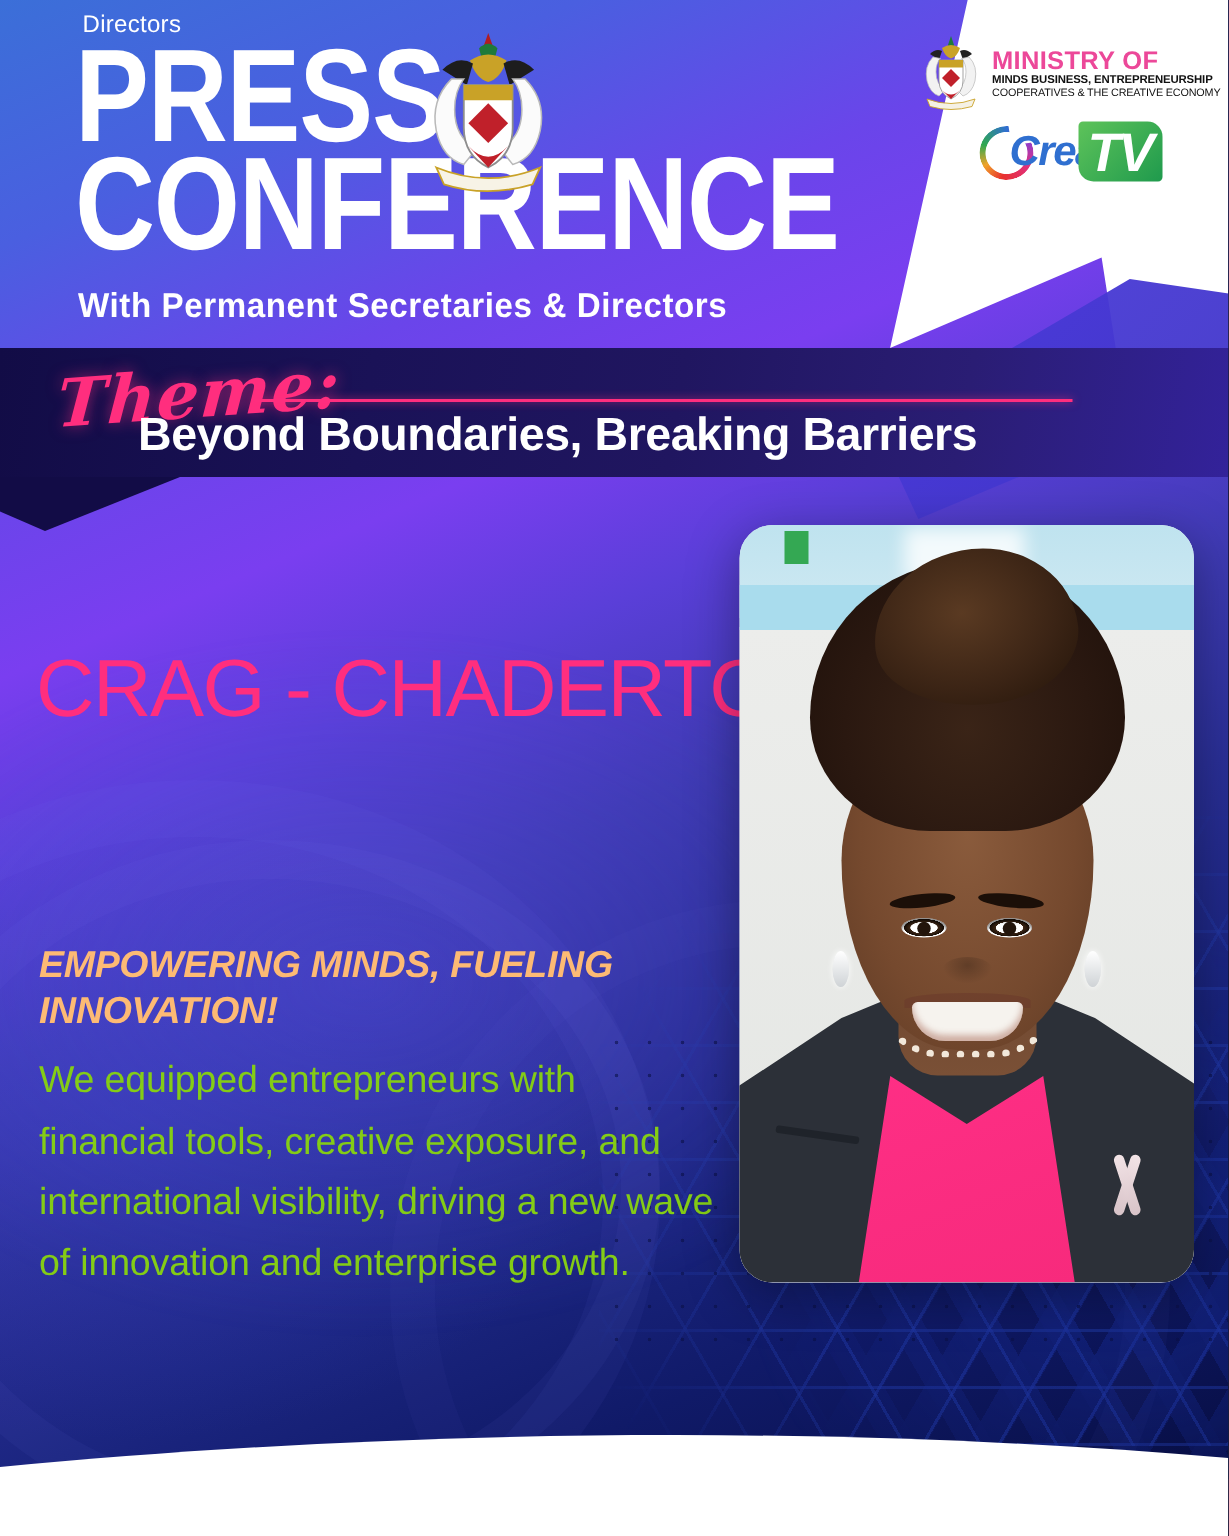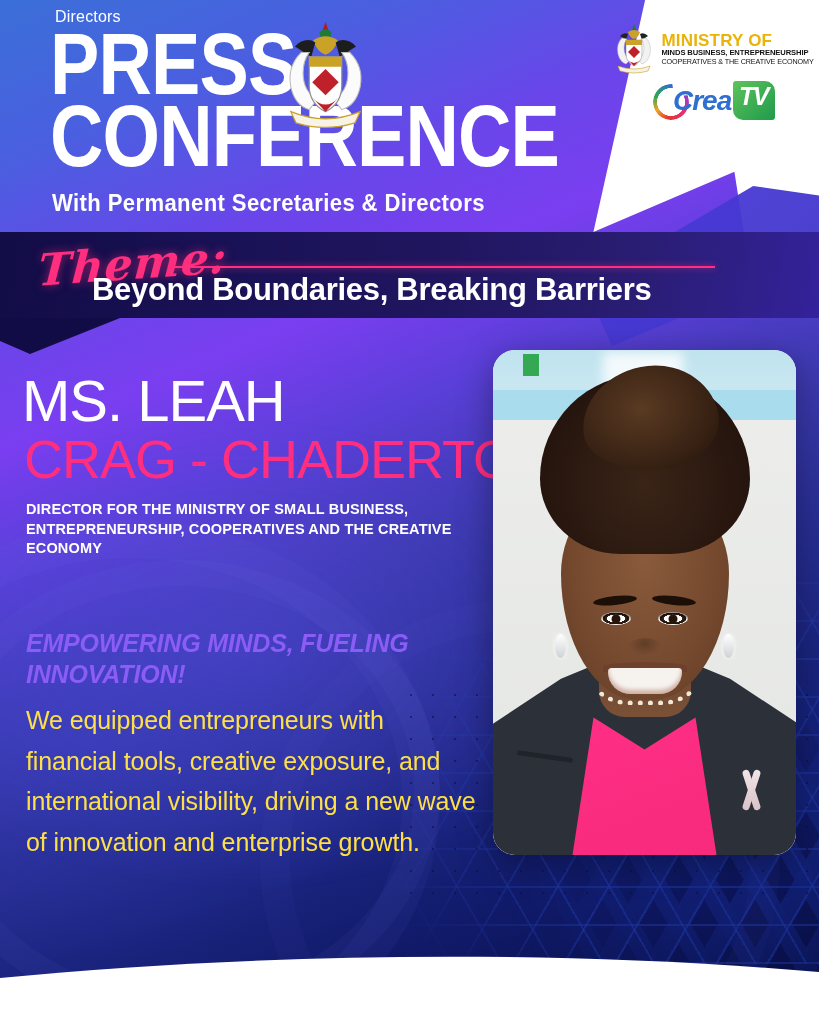--- a/index.html
+++ b/index.html
@@ -96,21 +96,21 @@
 
   .logo-stack {
     position:absolute; top:22px; right:6px;
     width:200px;
     display:flex; flex-direction:column; align-items:center; gap:4px;
   }
   .min-row { display:flex; align-items:center; gap:5px; }
   .min-text { text-align:left; }
   .min-l1 {
     font-weight:bold; font-size:17px; letter-spacing:.2px;
-    color:#eab308; line-height:1; font-family:"Liberation Sans", sans-serif;
+    color:#ec4899; line-height:1; font-family:"Liberation Sans", sans-serif;
   }
   .min-l2 {
     font-weight:bold; font-size:7.6px; color:#111; line-height:1.18;
     letter-spacing:-.1px; white-space:nowrap;
   }
   .min-l3 {
     font-weight:normal; font-size:7.2px; color:#111; line-height:1.18;
     letter-spacing:-.1px; white-space:nowrap;
   }
 
@@ -131,24 +131,24 @@
     transform:rotate(12deg);
   }
   .creatv-rea {
     position:absolute; left:24px; top:5px;
     font-size:28px; font-weight:bold; font-style:italic;
     color:#2f6fd0; letter-spacing:-1px;
     font-family:"Liberation Sans", sans-serif;
   }
   .creatv-tv {
     position:absolute; right:2px; top:1px;
-    padding:2px 7px 11px 6px;
+    padding:2px 7px 0 6px;
     background:linear-gradient(135deg,#5ec35a,#1f9a4d);
     border-radius:3px 10px 3px 10px;
-    font-size:25px; font-weight:bold; font-style:italic; color:#fff;
+    font-size:36px; font-weight:bold; font-style:italic; color:#fff;
     letter-spacing:-1.5px; line-height:1.05;
     font-family:"Liberation Sans", sans-serif;
   }
 
   
   .crest { position:relative; width:44px; height:54px; flex:0 0 auto; }
   .crest svg { width:100%; height:100%; display:block; }
 
   
   .quarterly {
@@ -217,26 +217,26 @@
   }
   .role {
     position:absolute; left:26px; top:500px; width:430px;
     color:#fff; font-size:14.5px; font-weight:bold;
     line-height:1.35; letter-spacing:.15px;
   }
 
   
   .headline {
     position:absolute; left:26px; top:628px; width:420px;
-    color:#8b5cf6; font-size:25px; font-weight:bold; font-style:italic;
+    color:#fdba74; font-size:25px; font-weight:bold; font-style:italic;
     line-height:1.22; letter-spacing:-.2px;
   }
   .body-copy {
     position:absolute; left:26px; top:700px; width:455px;
-    color:#fde047; font-size:25px; line-height:1.62;
+    color:#84cc16; font-size:25px; line-height:1.62;
     letter-spacing:-.1px;
   }
 
   
   .portrait {
     position:absolute; left:493px; top:350px;
     width:303px; height:505px;
     border-radius:22px;
     overflow:hidden;
     box-shadow:0 8px 34px rgba(0,0,0,.35);
@@ -430,23 +430,21 @@
       <path d="M5 45 q17 7 34 0 l-2.5 5.5 q-15 4.5 -29 0z" fill="#f7f3e6" stroke="#c9a227" stroke-width=".6"></path>
     </svg>
   </div>
 
   <div class="theme-band"></div>
   <div class="theme-band-notch"></div>
   <div class="theme-word">Theme:</div>
   <div class="theme-rule"></div>
   <div class="theme-text">Beyond Boundaries, Breaking Barriers</div>
 
-  <div class="name-first">MS. LEAH</div>
   <div class="name-last">CRAG - CHADERTON</div>
-  <div class="role">DIRECTOR FOR THE MINISTRY OF SMALL BUSINESS, ENTREPRENEURSHIP, COOPERATIVES AND THE CREATIVE ECONOMY</div>
 
   <div class="headline">EMPOWERING MINDS, FUELING INNOVATION!</div>
   <div class="body-copy">We equipped entrepreneurs with financial tools, creative exposure, and international visibility, driving a new wave of innovation and enterprise growth.</div>
 
   <div class="portrait">
     <div class="p-bg-body"></div>
     <div class="p-bg-top"></div>
     <div class="p-bg-strip"></div>
     <div class="p-green"></div>
     <div class="p-blur"></div>

